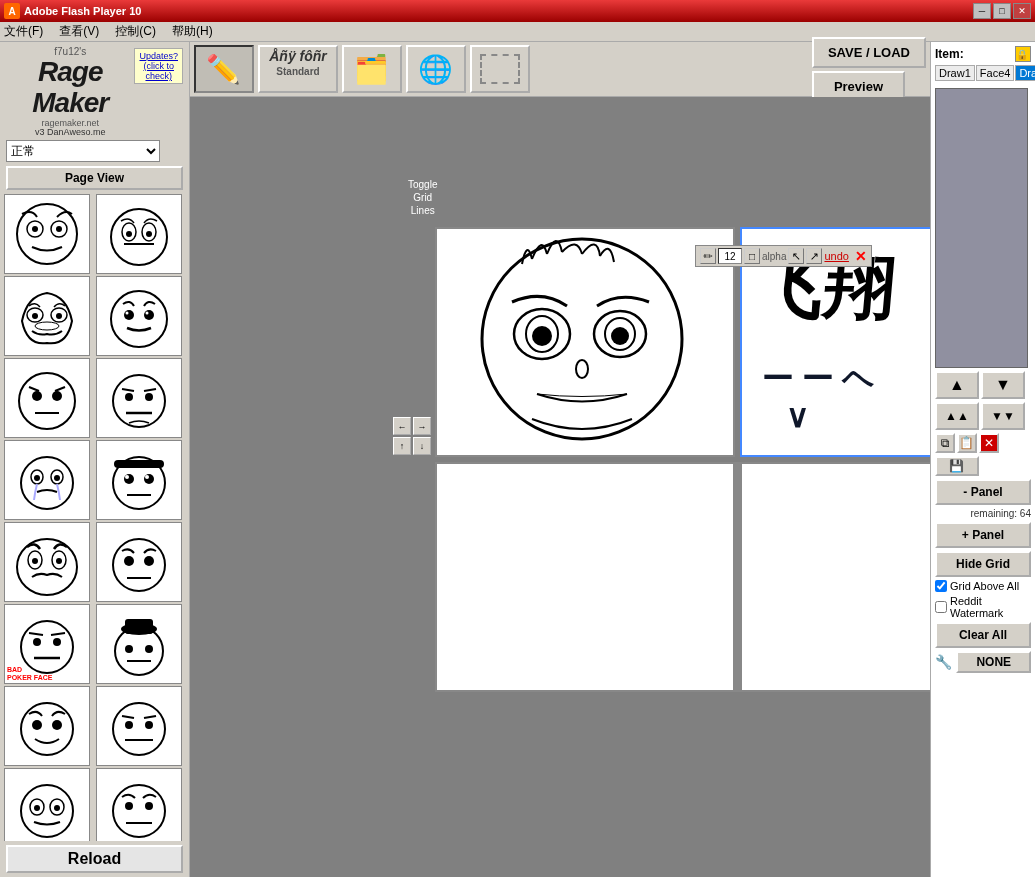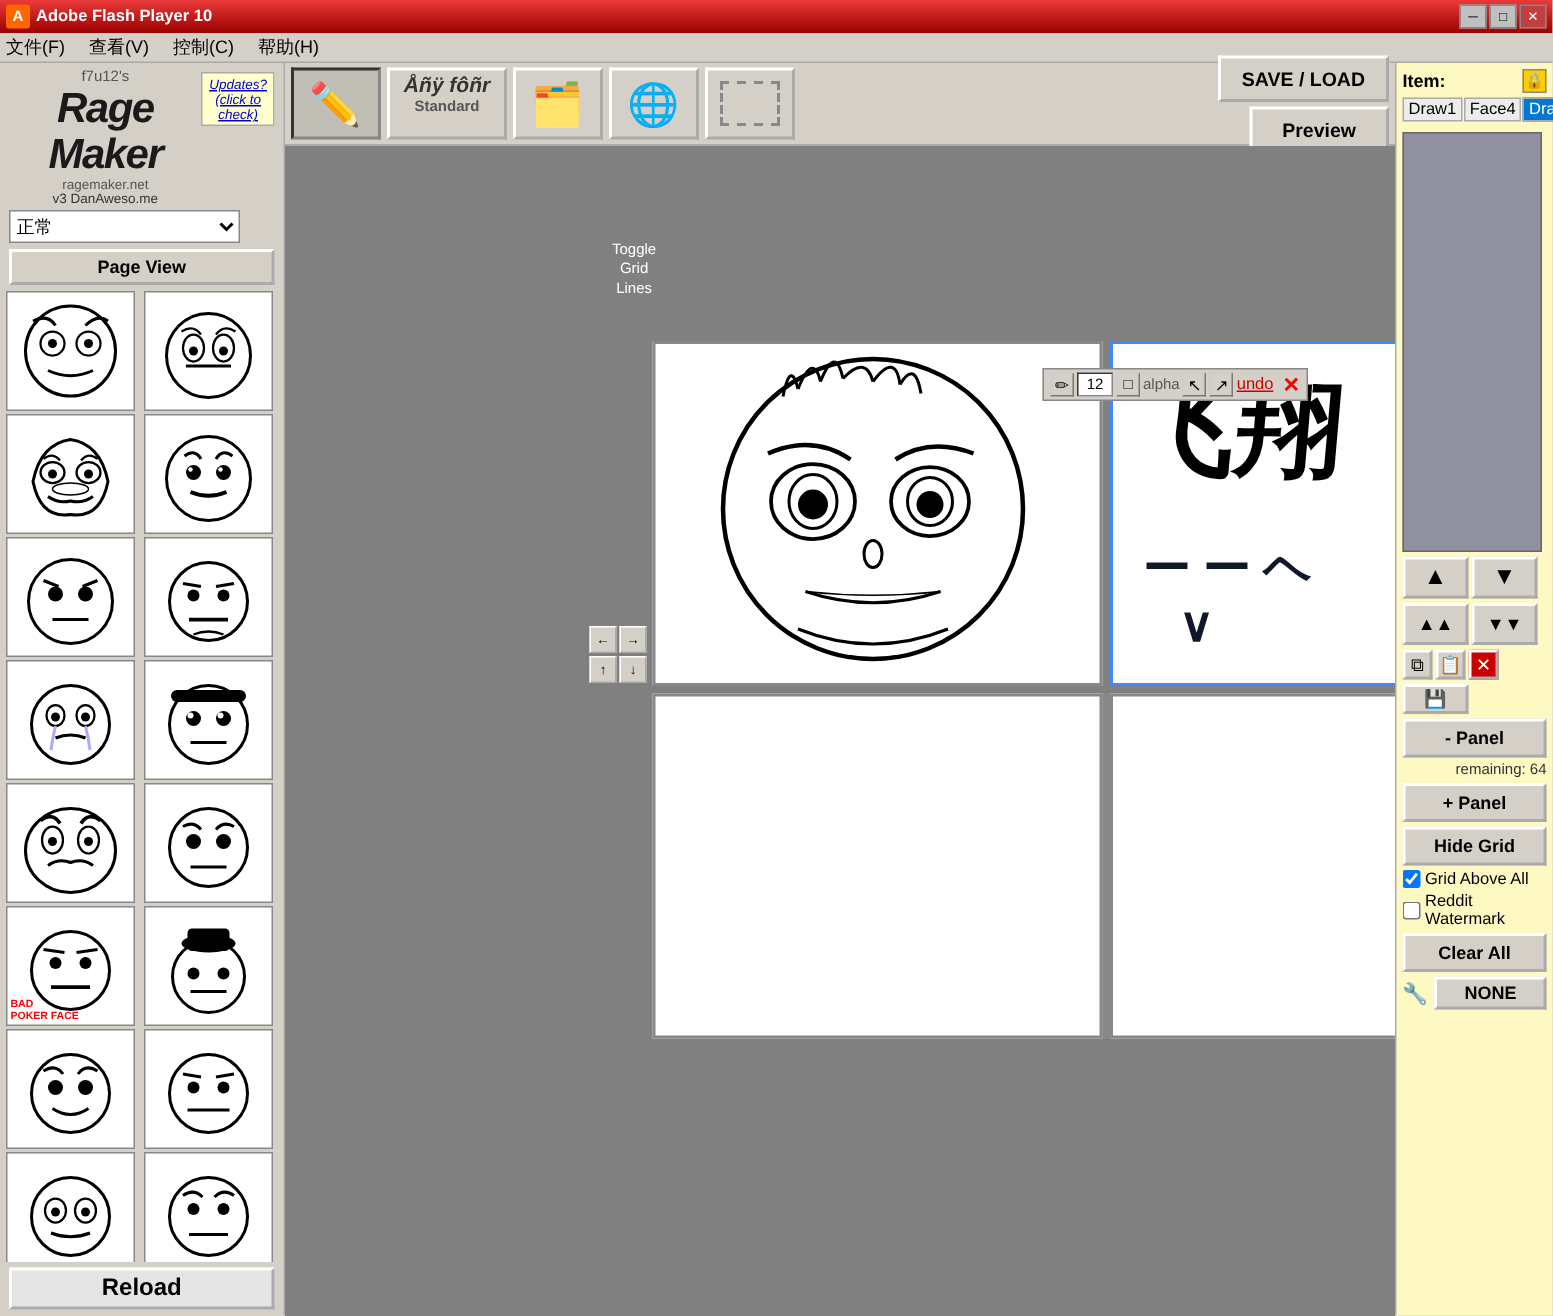--- a/index.html
+++ b/index.html
@@ -229,21 +229,21 @@
       white-space: nowrap;
     }
     .preview-btn {
       background: #d4d0c8;
       border: 2px outset #fff;
       padding: 6px 20px;
       font-size: 13px;
       font-weight: bold;
       cursor: pointer;
     }
-    .top-right-btns { margin-left: auto; display: flex; flex-direction: column; gap: 3px; align-items: flex-end; }
+    .top-right-btns { margin-left: auto; display: flex; flex-direction: column; gap: 3px; align-items: flex-start; }
 
     
     #canvas-container {
       flex: 1;
       position: relative;
       overflow: auto;
       background: #808080;
     }
 
     #toggle-grid-label {
@@ -325,21 +325,21 @@
       font-weight: bold;
       font-size: 14px;
       cursor: pointer;
       margin-left: 4px;
     }
     #draw-toolbar .dt-label { font-size: 10px; color: #555; }
 
     
     #right-panel {
       width: 105px;
-      background: #fef9c3;
+      background: #ffffff;
       border-left: 1px solid #aaa;
       display: flex;
       flex-direction: column;
       padding: 4px;
       gap: 3px;
     }
 
     #item-header {
       display: flex;
       align-items: center;
@@ -462,21 +462,21 @@
 <div id="main-container">
 
   <div id="sidebar">
     <div class="sidebar-top">
       <div id="app-title">
         <div class="f7u12">f7u12's</div>
         <div class="rage-maker">Rage Maker</div>
         <div class="ragemaker-net">ragemaker.net</div>
         <div class="version">v3 DanAweso.me</div>
       </div>
-      <div id="updates-box" style="white-space:pre-line;font-size:9px;text-align:center;font-style:italic;">Updates?
+      <div id="updates-box" style="white-space:pre-line;font-size:9px;text-align:center;">Updates?
 (click to
 check)</div>
     </div>
 
     <div id="dropdown-row">
       <select id="view-dropdown">
         <option>正常</option>
       </select>
     </div>
 
@@ -705,21 +705,21 @@
       <div class="tool-btn-dashed">
         <div class="dashed-rect"></div>
       </div>
 
       <div class="top-right-btns">
         <button class="save-load-btn">SAVE / LOAD</button>
         <button class="preview-btn">Preview</button>
       </div>
     </div>
 
-    <div id="toggle-grid-label" style="white-space:pre-line;">Toggle
+    <div id="toggle-grid-label" style="white-space:pre-line;margin-top:18px;">Toggle
 Grid
 Lines</div>
 
     <div id="canvas-container" style="position:relative;">
 
       <div id="mini-tools">
         <div class="mini-tool-row">
           <div class="mini-tool-btn">←</div>
           <div class="mini-tool-btn">→</div>
         </div>

